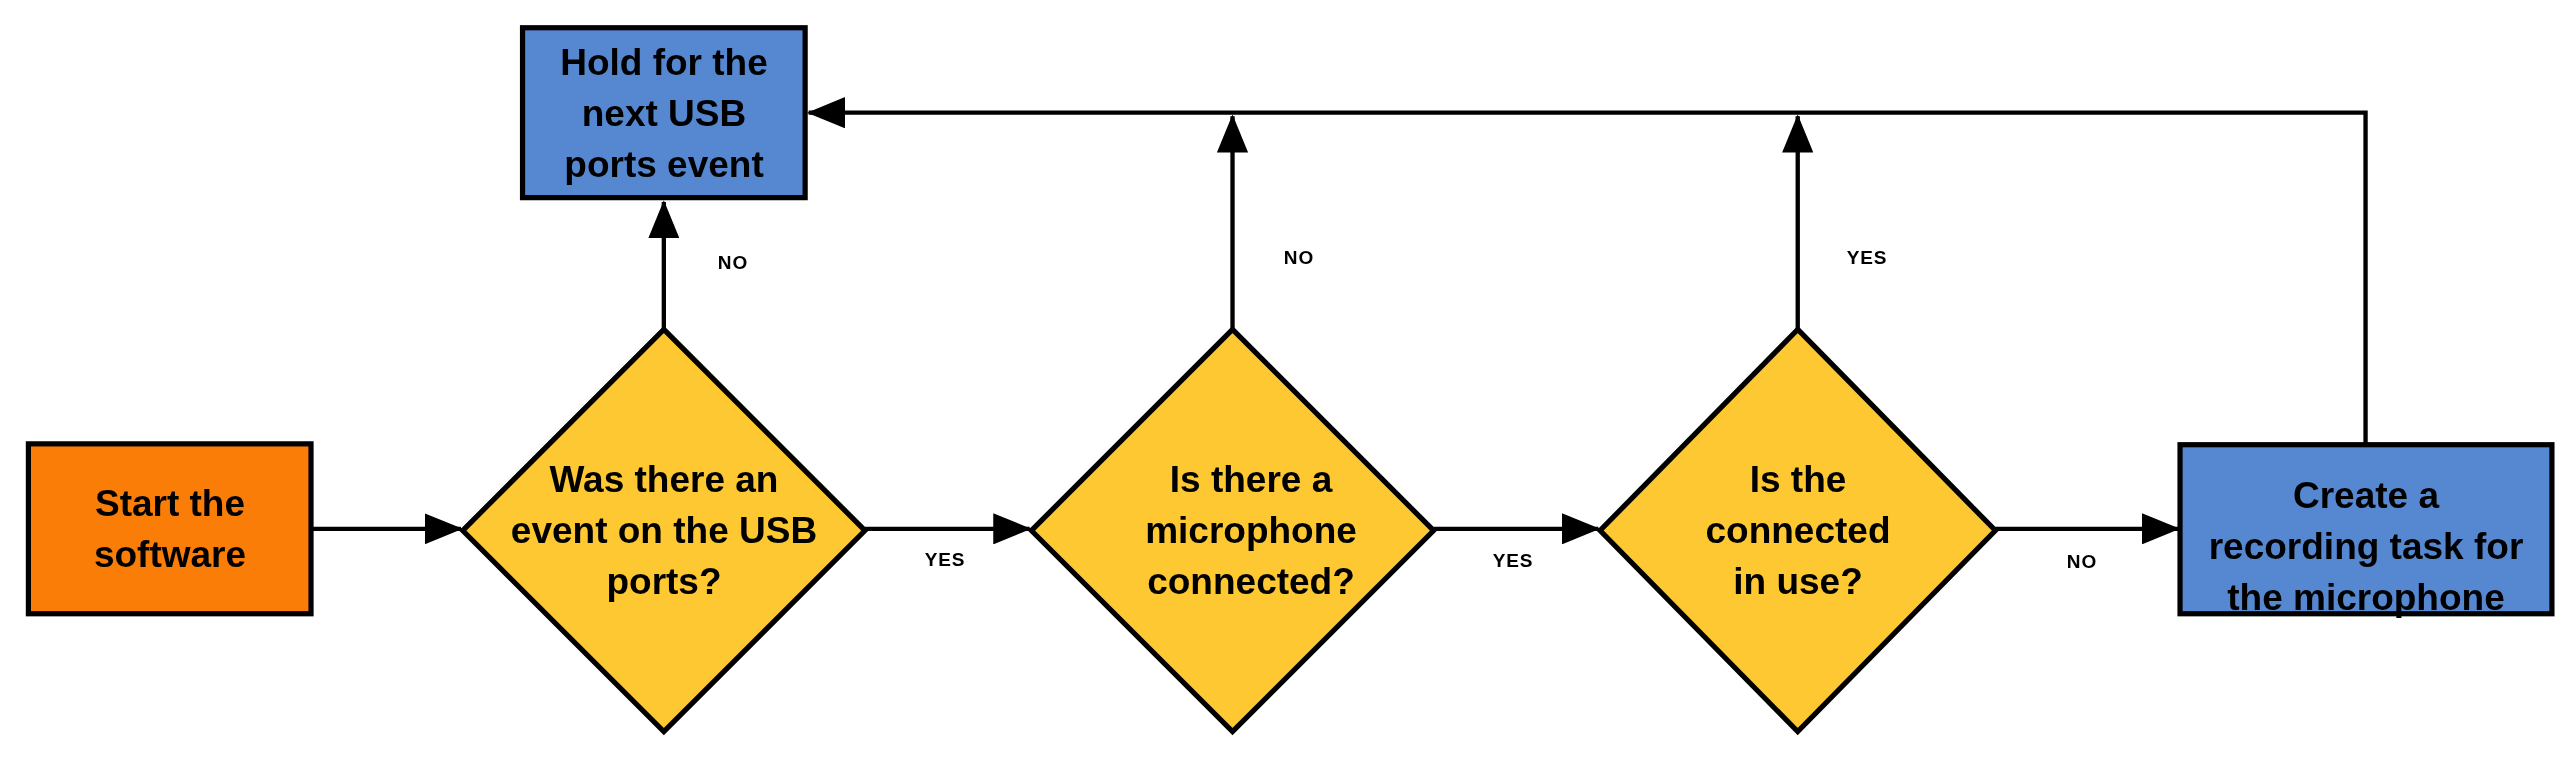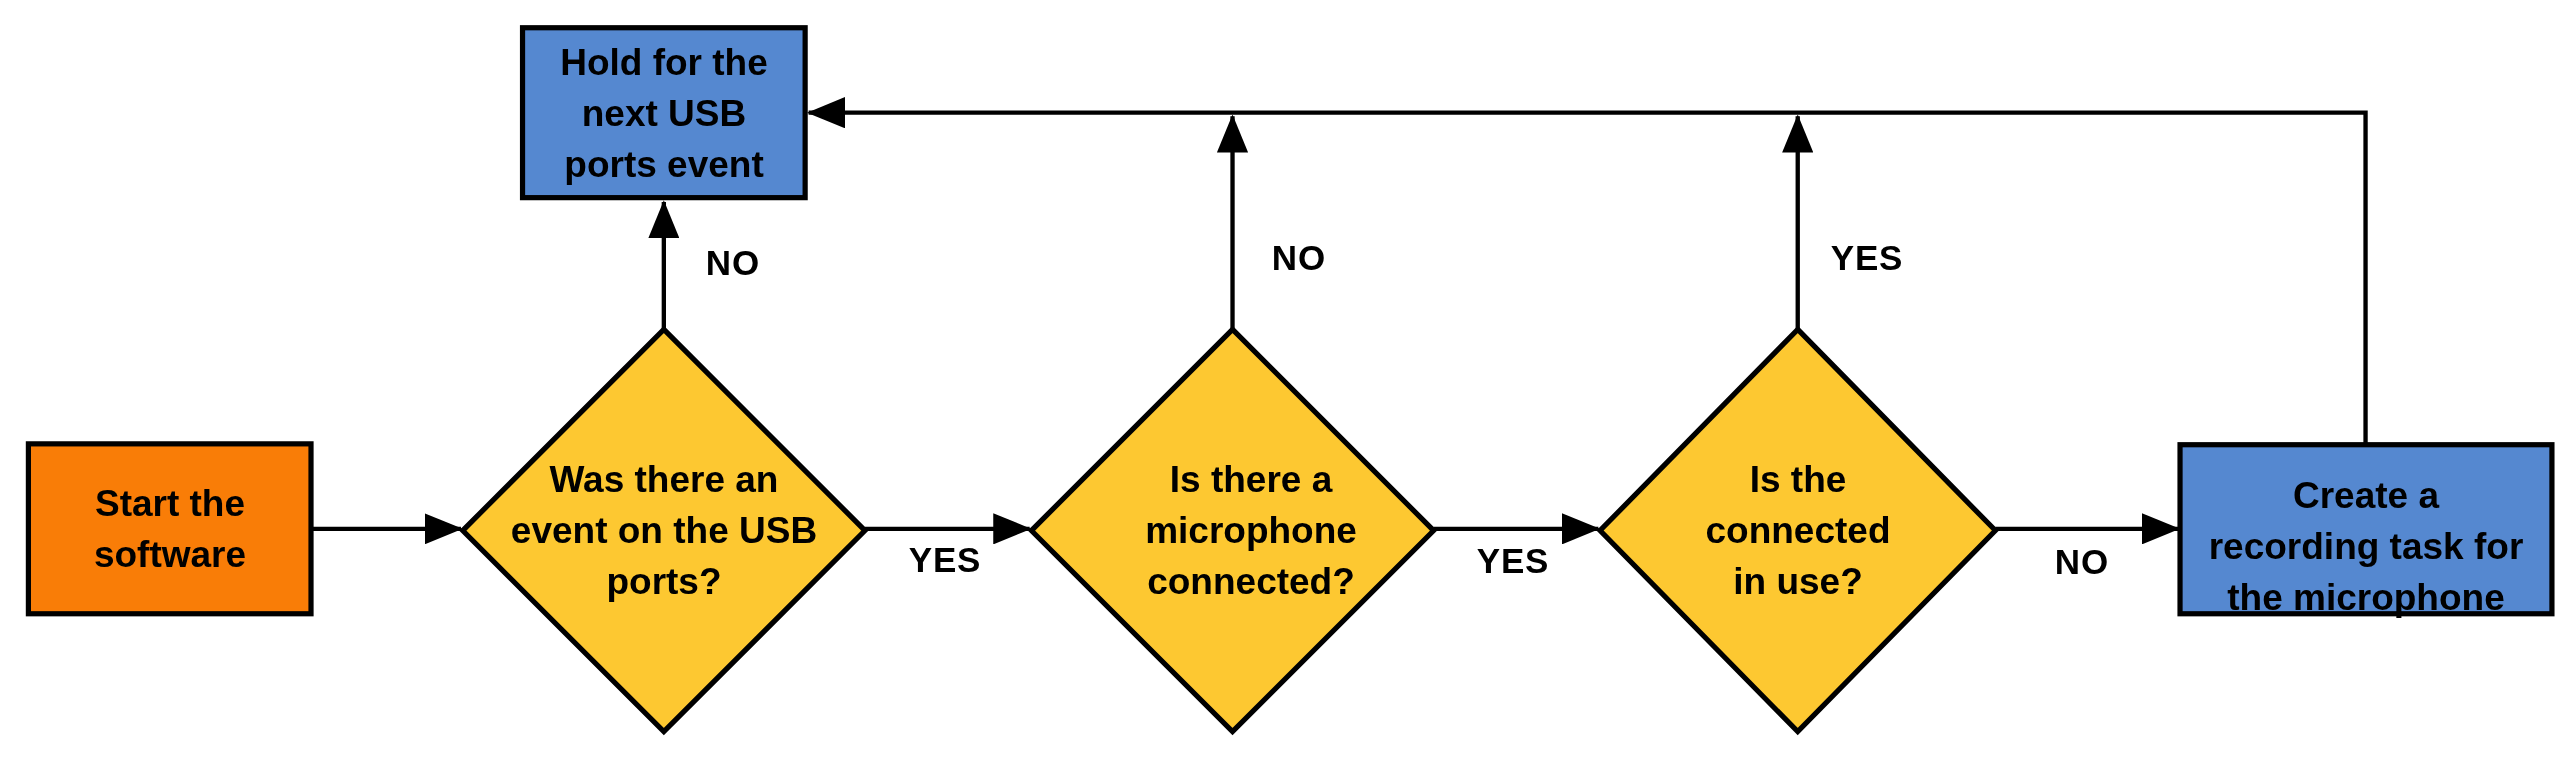--- a/index.html
+++ b/index.html
@@ -16,21 +16,21 @@
     position: absolute;
     transform: translate(-50%, -50%);
     color: #000000;
     font-weight: bold;
     text-align: center;
     white-space: pre-line;
     line-height: 1.38;
     pointer-events: none;
   }
   .node-label { font-size: 37px; }
-  .edge-label { font-size: 35px; letter-spacing: 0.9px; }
+  .edge-label { font-size: 19px; letter-spacing: 0.9px; }
 
   
   .lbl-hold    { left: 664px;  top: 114px; width: 286px; }
   .lbl-start   { left: 170px;  top: 529px; width: 286px; }
   .lbl-d1      { left: 664px;  top: 531px; width: 382px; }
   .lbl-d2      { left: 1251px; top: 531px; width: 382px; }
   .lbl-d3      { left: 1798px; top: 531px; width: 373px; }
   .lbl-create  { left: 2366px; top: 547px; width: 373px; }
 
   

